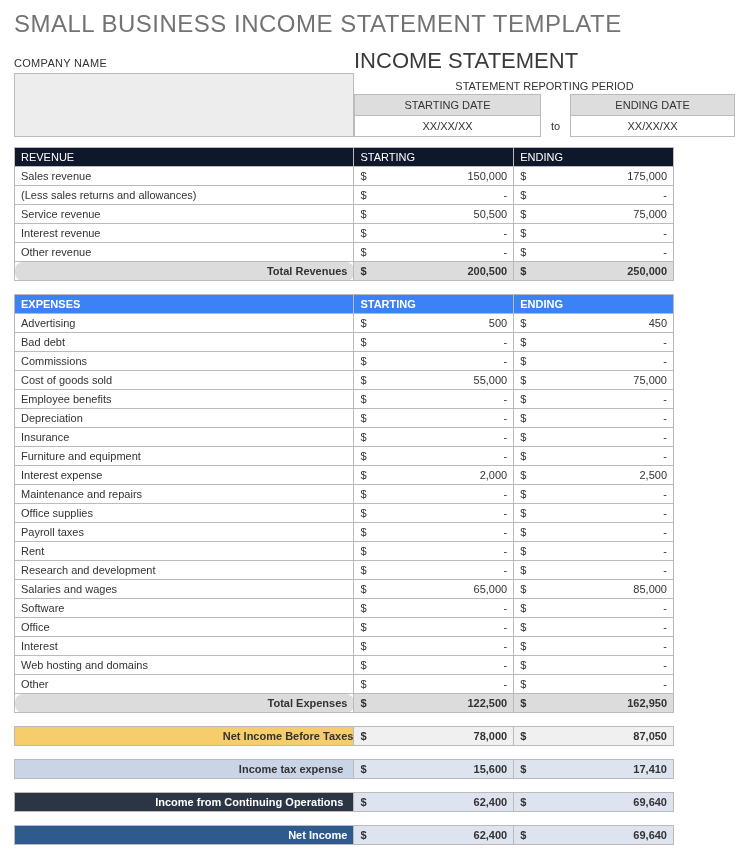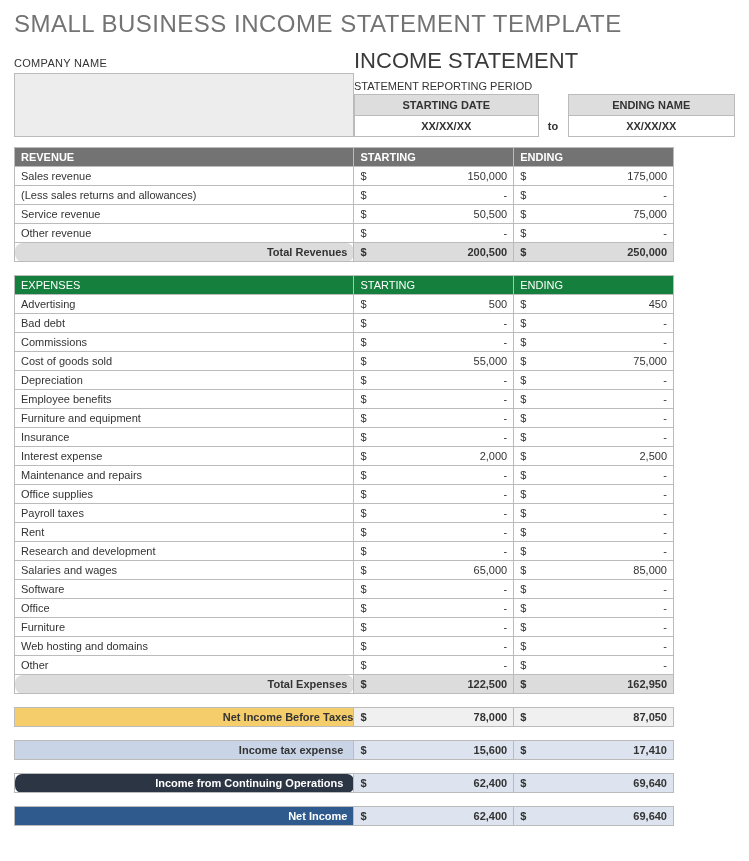--- a/index.html
+++ b/index.html
@@ -4,40 +4,40 @@
 <style>
   * { box-sizing: border-box; margin: 0; padding: 0; }
   body { font-family: Arial, Helvetica, sans-serif; font-size: 12px; color: #333; padding: 10px 14px; width: 749px; }
   .title { font-size: 24px; font-weight: 300; color: #737373; letter-spacing: 0.5px; margin-bottom: 10px; font-family: 'Arial Narrow', Arial, sans-serif; }
   .subtitle { font-size: 22px; font-weight: 300; color: #3a3a3a; text-align: left; font-family: 'Arial Narrow', Arial, sans-serif; }
   .top-row { display: flex; justify-content: space-between; align-items: flex-end; margin-bottom: 6px; }
   .company-block { flex: 0 0 340px; }
   .company-label { font-size: 11px; margin-bottom: 4px; letter-spacing: 0.3px; }
   .company-box { width: 340px; height: 64px; background: #ededed; border: 1px solid #bbb; }
   .period-block { flex: 0 0 270px; }
-  .period-title { font-size: 11px; margin-bottom: 2px; }
+  .period-title { font-size: 11px; text-align: center; margin-bottom: 2px; }
   .period-table { width: 100%; border-collapse: collapse; }
-  .period-table th, .period-table td { border: 1px solid #bbb; padding: 4px 6px; font-size: 11px; text-align: center; font-weight: bold; }
+  .period-table th, .period-table td { border: 1px solid #bbb; padding: 4px 6px; font-size: 11px; text-align: center; font-weight: normal; }
   .period-table th { background: #ddd; }
   .period-to { border: none !important; width: 30px; }
 
   .main-table { width: 660px; border-collapse: collapse; margin-top: 10px; }
   .main-table td, .main-table th { padding: 3px 6px; font-size: 11px; border: 1px solid #bbb; height: 19px; vertical-align: middle; }
-  .hdr-dark { background: #737373; color: #fff; font-weight: bold; text-align: left; }
-  .hdr-gold { background: #15803d; color: #fff; font-weight: normal; text-align: left; }
+  .hdr-dark { background: #0f172a; color: #fff; font-weight: normal; text-align: left; }
+  .hdr-gold { background: #3b82f6; color: #fff; font-weight: bold; text-align: left; }
   .label-cell { width: 340px; text-align: left; padding-left: 10px; }
   .amt-cell { width: 160px; text-align: right; padding-right: 12px; position: relative; }
   .amt-cell .dollar { position: absolute; left: 6px; }
   .total-row td { background: #dcdcdc; font-weight: bold; }
   .total-label { text-align: right; padding-right: 10px; border-radius: 8px; }
   .spacer-row td { border: none; height: 14px; }
   .summary-row td { font-weight: bold; }
   .sum-gold td.label-cell { background: #f5ce6b; text-align: right; padding-right: 0; }
   .sum-lightblue td.label-cell { background: #c9d4e6; text-align: right; padding-right: 10px; }
-  .sum-darknavy td.label-cell { background: #2c3544; color: #fff; text-align: right; padding-right: 10px; border-radius: 7px; }
+  .sum-darknavy td.label-cell { background: #2c3544; color: #fff; text-align: right; padding-right: 10px; }
   .sum-blue td.label-cell { background: #2e5a8e; color: #fff; text-align: right; }
   .sum-amt { background: #dde4ef; }
   .sum-amt-gold { background: #f0f0f0; }
 </style>
 </head>
 <body>
 
 <div class="title">SMALL BUSINESS INCOME STATEMENT TEMPLATE</div>
 
 <div class="top-row">
@@ -47,21 +47,21 @@
   </div>
   <div style="flex:1">
     <div class="subtitle">INCOME STATEMENT</div>
     <div class="period-block" style="margin-left:auto;margin-top:6px">
       <div class="period-title">STATEMENT REPORTING PERIOD</div>
       <table class="period-table">
         <tbody>
             <tr>
           <th>STARTING DATE</th>
           <th class="period-to" style="background:none;border:none"></th>
-          <th>ENDING NAME</th>
+          <th>ENDING DATE</th>
         </tr>
         <tr>
           <td>XX/XX/XX</td>
           <td class="period-to">to</td>
           <td>XX/XX/XX</td>
         </tr>
       </tbody>
         </table>
     </div>
   </div>
@@ -86,20 +86,25 @@
         <td class="label-cell">(Less sales returns and allowances)</td>
         <td class="amt-cell"><span class="dollar">$</span><span>-</span></td>
         <td class="amt-cell"><span class="dollar">$</span><span>-</span></td>
       </tr>
       <tr>
         <td class="label-cell">Service revenue</td>
         <td class="amt-cell"><span class="dollar">$</span><span>50,500</span></td>
         <td class="amt-cell"><span class="dollar">$</span><span>75,000</span></td>
       </tr>
       <tr>
+        <td class="label-cell">Interest revenue</td>
+        <td class="amt-cell"><span class="dollar">$</span><span>-</span></td>
+        <td class="amt-cell"><span class="dollar">$</span><span>-</span></td>
+      </tr>
+      <tr>
         <td class="label-cell">Other revenue</td>
         <td class="amt-cell"><span class="dollar">$</span><span>-</span></td>
         <td class="amt-cell"><span class="dollar">$</span><span>-</span></td>
       </tr>
     </tbody>
   <tbody>
       <tr class="total-row">
     <td class="label-cell total-label">Total Revenues</td>
     <td class="amt-cell"><span class="dollar">$</span><span>200,500</span></td>
     <td class="amt-cell"><span class="dollar">$</span><span>250,000</span></td>
@@ -129,36 +134,36 @@
         <td class="label-cell">Commissions</td>
         <td class="amt-cell"><span class="dollar">$</span><span>-</span></td>
         <td class="amt-cell"><span class="dollar">$</span><span>-</span></td>
       </tr>
       <tr>
         <td class="label-cell">Cost of goods sold</td>
         <td class="amt-cell"><span class="dollar">$</span><span>55,000</span></td>
         <td class="amt-cell"><span class="dollar">$</span><span>75,000</span></td>
       </tr>
       <tr>
+        <td class="label-cell">Employee benefits</td>
+        <td class="amt-cell"><span class="dollar">$</span><span>-</span></td>
+        <td class="amt-cell"><span class="dollar">$</span><span>-</span></td>
+      </tr>
+      <tr>
         <td class="label-cell">Depreciation</td>
         <td class="amt-cell"><span class="dollar">$</span><span>-</span></td>
         <td class="amt-cell"><span class="dollar">$</span><span>-</span></td>
       </tr>
       <tr>
-        <td class="label-cell">Employee benefits</td>
+        <td class="label-cell">Insurance</td>
         <td class="amt-cell"><span class="dollar">$</span><span>-</span></td>
         <td class="amt-cell"><span class="dollar">$</span><span>-</span></td>
       </tr>
       <tr>
         <td class="label-cell">Furniture and equipment</td>
-        <td class="amt-cell"><span class="dollar">$</span><span>-</span></td>
-        <td class="amt-cell"><span class="dollar">$</span><span>-</span></td>
-      </tr>
-      <tr>
-        <td class="label-cell">Insurance</td>
         <td class="amt-cell"><span class="dollar">$</span><span>-</span></td>
         <td class="amt-cell"><span class="dollar">$</span><span>-</span></td>
       </tr>
       <tr>
         <td class="label-cell">Interest expense</td>
         <td class="amt-cell"><span class="dollar">$</span><span>2,000</span></td>
         <td class="amt-cell"><span class="dollar">$</span><span>2,500</span></td>
       </tr>
       <tr>
         <td class="label-cell">Maintenance and repairs</td>
@@ -194,21 +199,21 @@
         <td class="label-cell">Software</td>
         <td class="amt-cell"><span class="dollar">$</span><span>-</span></td>
         <td class="amt-cell"><span class="dollar">$</span><span>-</span></td>
       </tr>
       <tr>
         <td class="label-cell">Office</td>
         <td class="amt-cell"><span class="dollar">$</span><span>-</span></td>
         <td class="amt-cell"><span class="dollar">$</span><span>-</span></td>
       </tr>
       <tr>
-        <td class="label-cell">Furniture</td>
+        <td class="label-cell">Interest</td>
         <td class="amt-cell"><span class="dollar">$</span><span>-</span></td>
         <td class="amt-cell"><span class="dollar">$</span><span>-</span></td>
       </tr>
       <tr>
         <td class="label-cell">Web hosting and domains</td>
         <td class="amt-cell"><span class="dollar">$</span><span>-</span></td>
         <td class="amt-cell"><span class="dollar">$</span><span>-</span></td>
       </tr>
       <tr>
         <td class="label-cell">Other</td>

